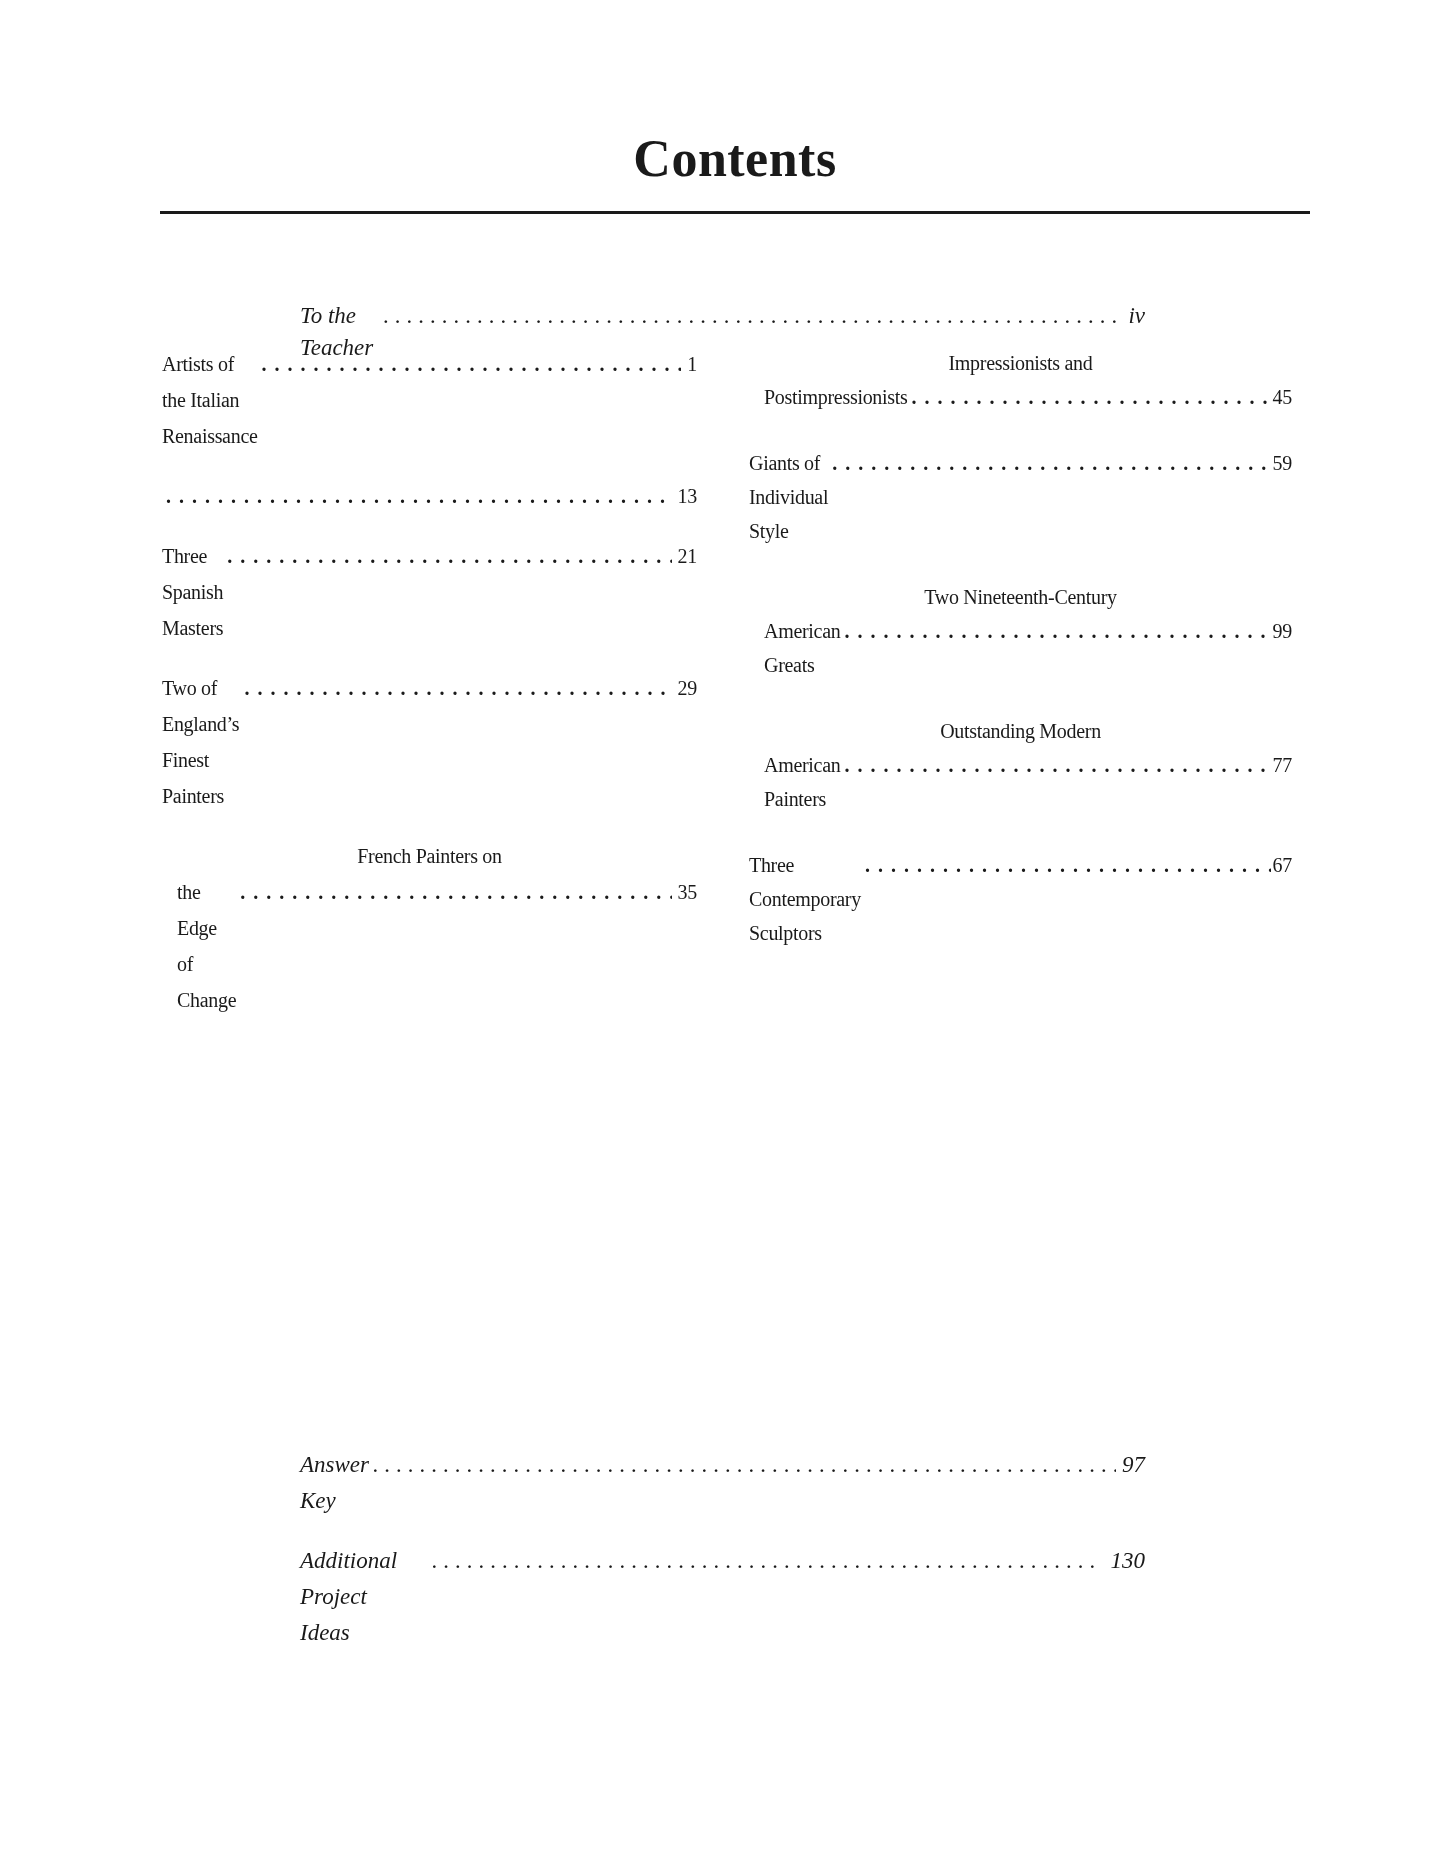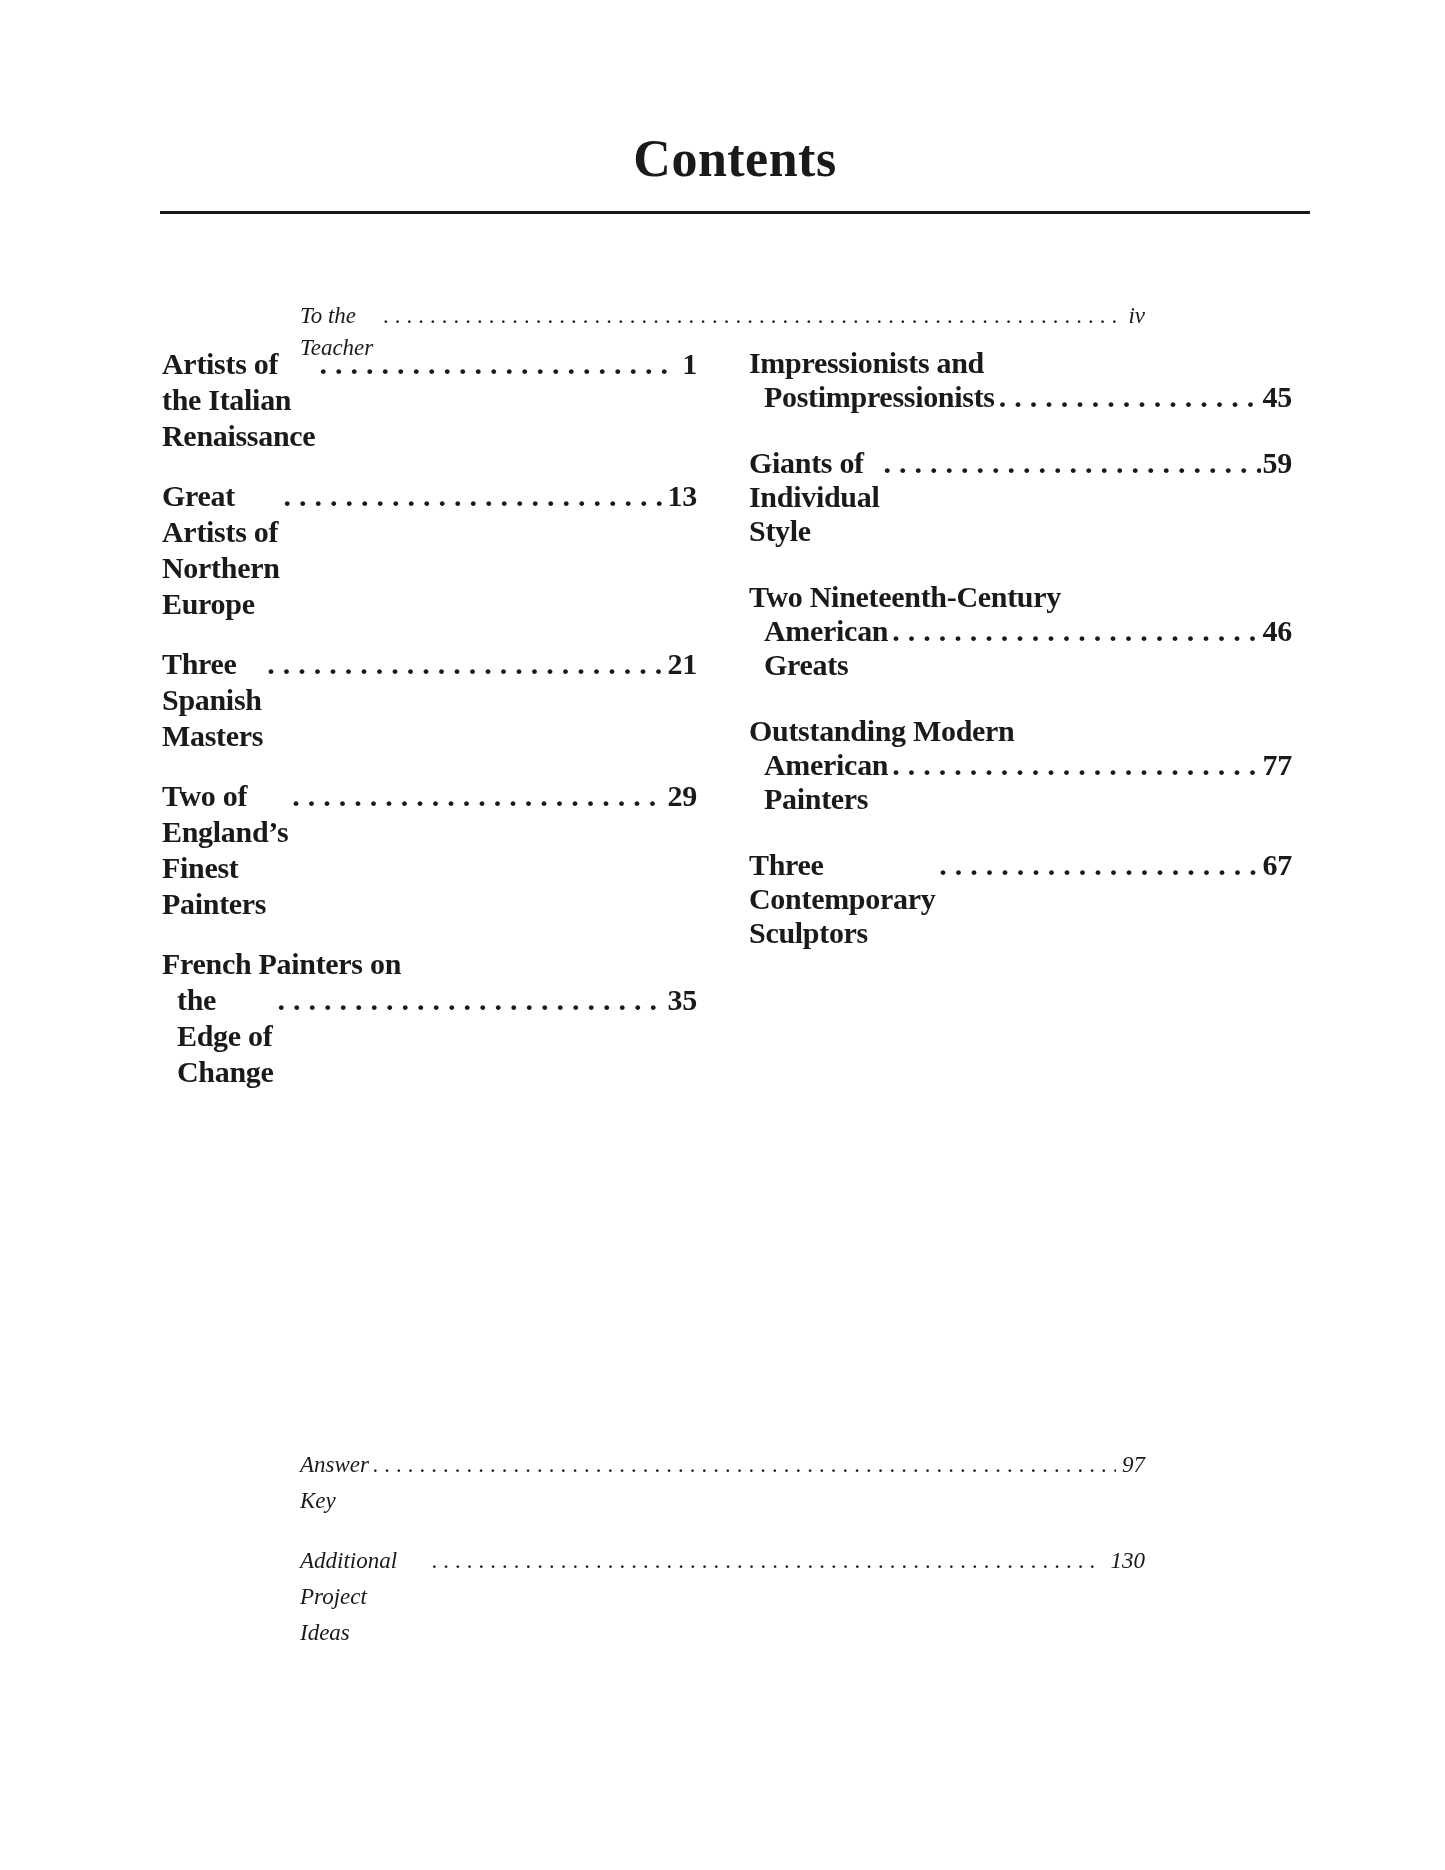--- a/index.html
+++ b/index.html
@@ -47,21 +47,21 @@
   .col-left  { width:535px; margin-right:52px; }
   .col-right { width:543px; }
 
   .col-left  .row { line-height:36px; }
   .col-right .row { line-height:34px; }
 
   .col-left  .sec + .sec { margin-top:24px; }
   .col-right .sec + .sec { margin-top:32px; }
 
   .heading { margin-bottom:8px; }
-  .hrow { font-weight:bold; font-size:30px; letter-spacing:-0.3px; }
+  .hrow { font-weight:normal; font-size:20px; letter-spacing:-0.3px;justify-content:center; }
   .htext.indent { padding-left:15px; }
 
   
   .back-matter {
     position:absolute; left:300px; top:1447px; width:845px;
     font-style:italic; font-size:23px;
   }
   .bm-row { line-height:36px; }
   .bm-row + .bm-row { margin-top:24px;gap:9px; }
 </style>
@@ -87,21 +87,20 @@
               <span class="htext">Artists of the Italian Renaissance</span>
               <span class="leader h-leader"></span>
               <span class="page-num">1</span>
             </div>
           </div>
           <div class="entries"></div>
         </div>
         <div class="sec">
           <div class="heading">
             <div class="row hrow">
-              <span class="htext">Great Artists of Northern Europe</span>
               <span class="leader h-leader"></span>
               <span class="page-num">13</span>
             </div>
           </div>
           <div class="entries"></div>
         </div>
         <div class="sec">
           <div class="heading">
             <div class="row hrow">
               <span class="htext">Three Spanish Masters</span>
@@ -160,21 +159,21 @@
           <div class="entries"></div>
         </div>
         <div class="sec">
           <div class="heading">
             <div class="row hrow">
               <span class="htext">Two Nineteenth-Century</span>
             </div>
             <div class="row hrow">
               <span class="htext indent">American Greats</span>
               <span class="leader h-leader"></span>
-              <span class="page-num">46</span>
+              <span class="page-num">99</span>
             </div>
           </div>
           <div class="entries"></div>
         </div>
         <div class="sec">
           <div class="heading">
             <div class="row hrow">
               <span class="htext">Outstanding Modern</span>
             </div>
             <div class="row hrow">

